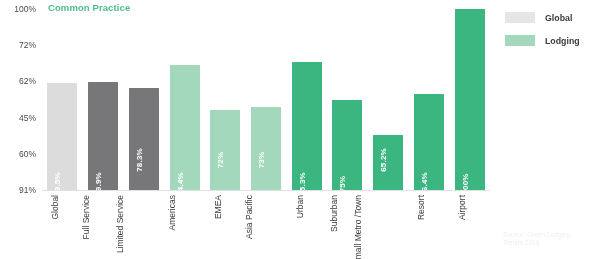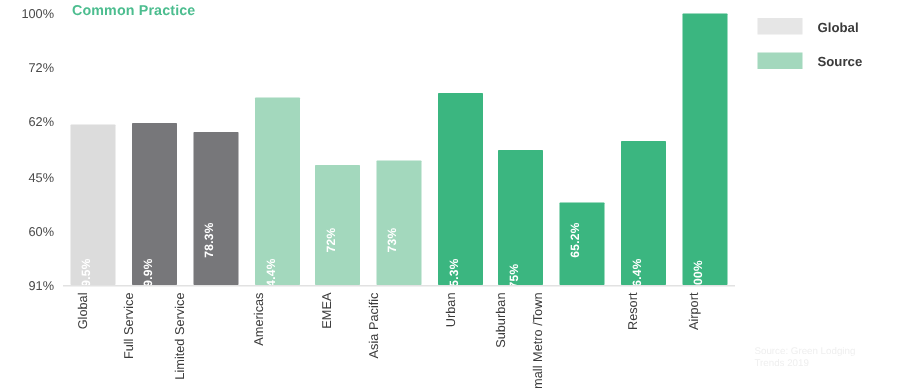--- a/index.html
+++ b/index.html
@@ -268,20 +268,20 @@
       </div>
     </div>
 
   <div id="legend">
       <div class="legend-row">
         <div class="legend-swatch" style="background: rgb(230, 230, 230);"></div>
         <div class="legend-text">Global</div>
       </div>
       <div class="legend-row">
         <div class="legend-swatch" style="background: rgb(163, 216, 189);"></div>
-        <div class="legend-text">Source</div>
+        <div class="legend-text">Lodging</div>
       </div>
     </div>
 
   <div id="source-note">Source: Green Lodging
 Trends 2019</div>
 
 </div>
 
 </body></html>

